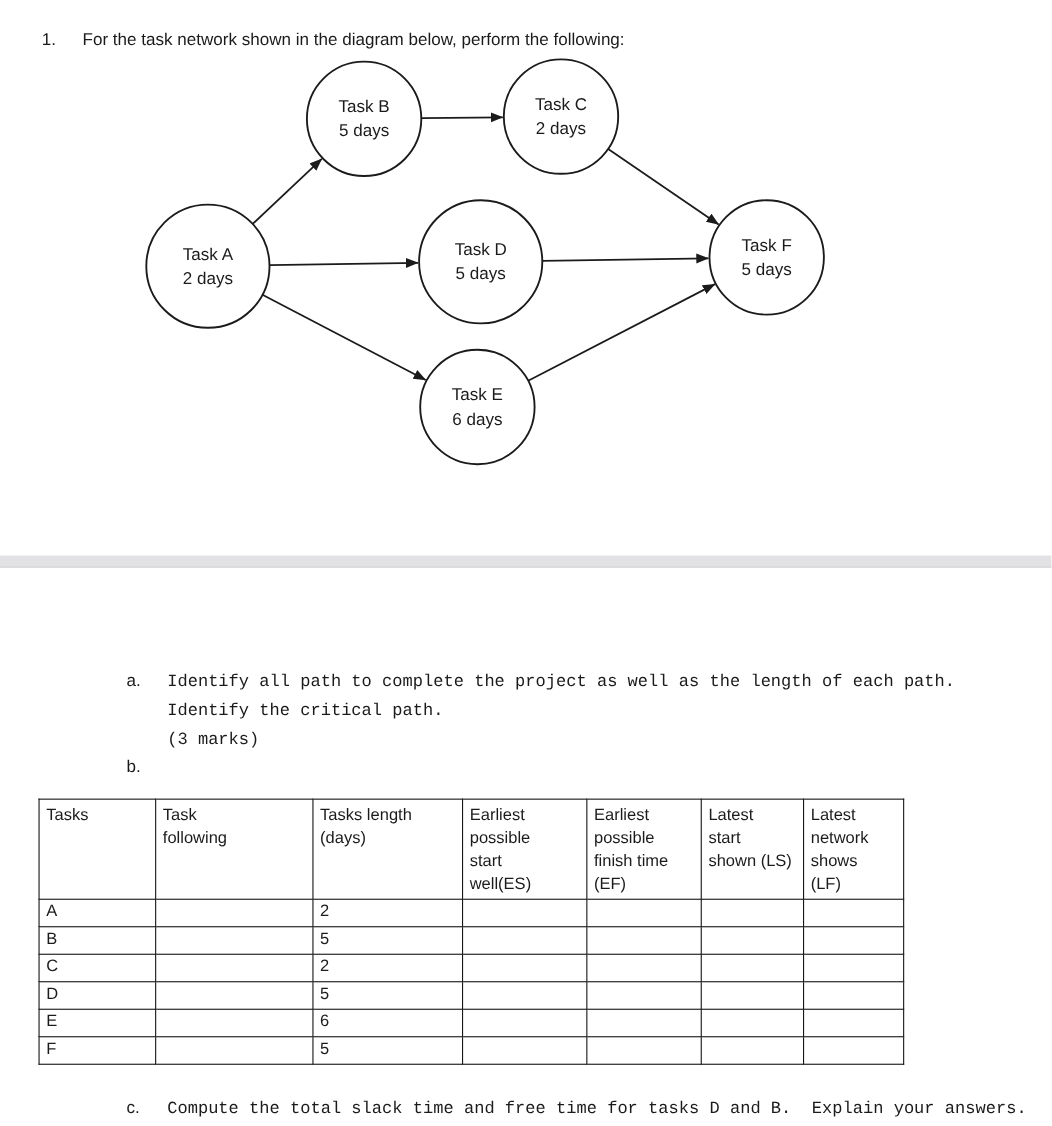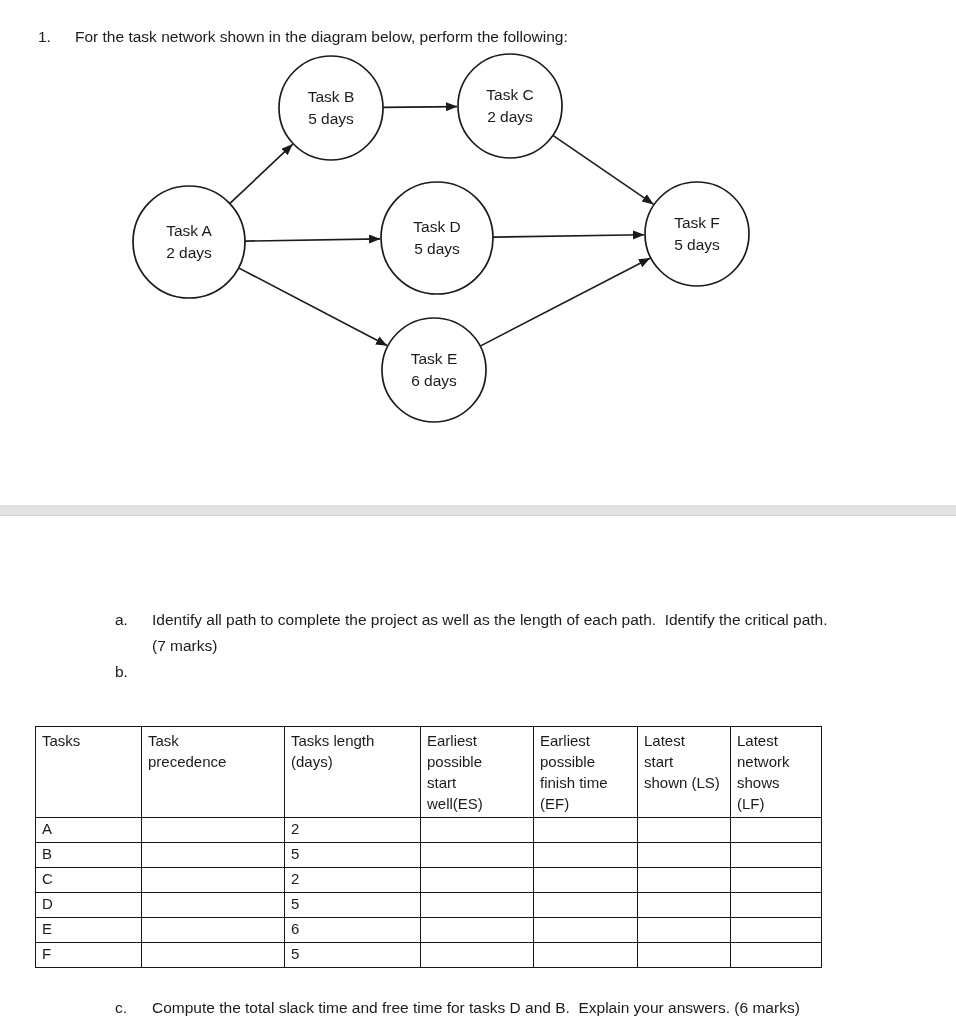--- a/index.html
+++ b/index.html
@@ -38,21 +38,21 @@
     position: absolute; left: 0; top: 505px;
     width: 956px; height: 11px;
     background: #e2e2e4;
     border-bottom: 1px solid #d2d2d5;
   }
 
   
   .qa-block { position: absolute; left: 115px; top: 607px; width: 832px; }
   .q-item { display: flex; font-size: 15.5px; line-height: 26px; }
   .q-label { width: 37px; flex: 0 0 37px; }
-  .q-line { white-space: pre-wrap; }
+  .q-line { white-space: pre-wrap; font-family: Liberation Mono, monospace; }
 
   .qc-block { position: absolute; left: 115px; top: 995px; width: 832px; }
 
   
   table.task-table {
     position: absolute; left: 35px; top: 726px;
     border-collapse: collapse; table-layout: fixed;
     width: 786px;
     font-size: 15px; color: #1b1b1b;
   }
@@ -122,21 +122,21 @@
     </g>
 </svg>
 
 <div class="divider"></div>
 
 <div class="qa-block">
   <div class="q-item">
     <span class="q-label">a.</span>
     <span>
       <div class="q-line">Identify all path to complete the project as well as the length of each path.  Identify the critical path.</div>
-      <div class="q-line">(7 marks)</div>
+      <div class="q-line">(3 marks)</div>
     </span>
   </div>
   <div class="q-item">
     <span class="q-label">b.</span>
   </div>
 </div>
 
 <table class="task-table">
   <colgroup>
     <col style="width:106px">
@@ -147,21 +147,21 @@
       <col style="width:93px">
       <col style="width:91px">
   </colgroup>
   <thead>
     <tr id="header-row">
         <th>
           <div>Tasks</div>
         </th>
         <th>
           <div>Task</div>
-          <div>precedence</div>
+          <div>following</div>
         </th>
         <th>
           <div>Tasks length</div>
           <div>(days)</div>
         </th>
         <th>
           <div>Earliest</div>
           <div>possible</div>
           <div>start</div>
           <div>well(ES)</div>

